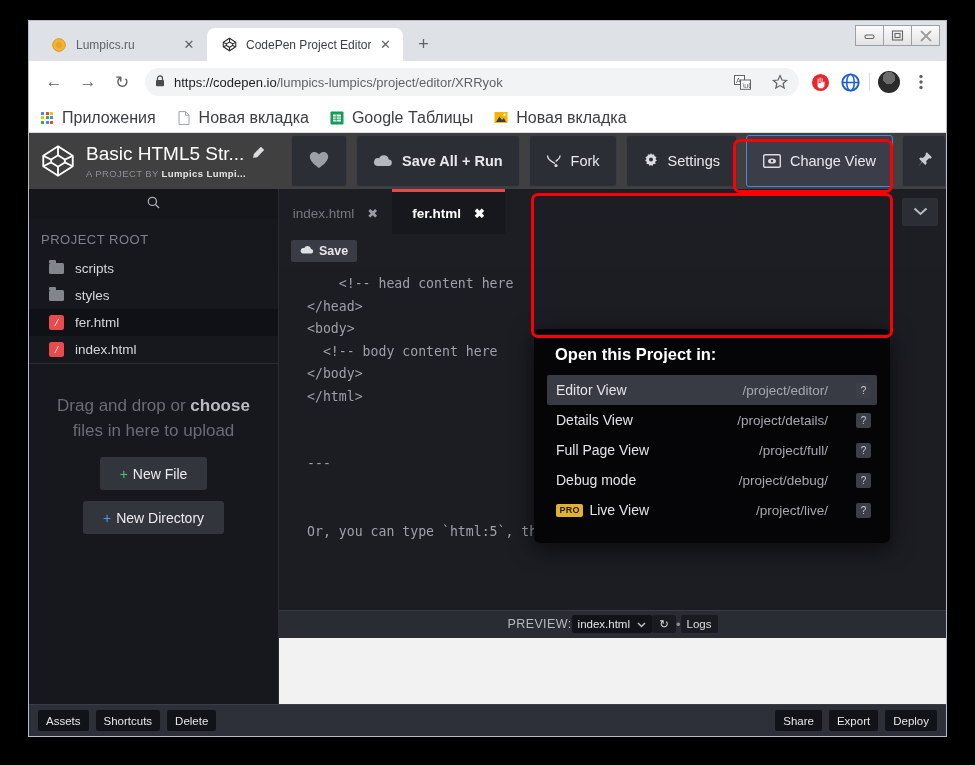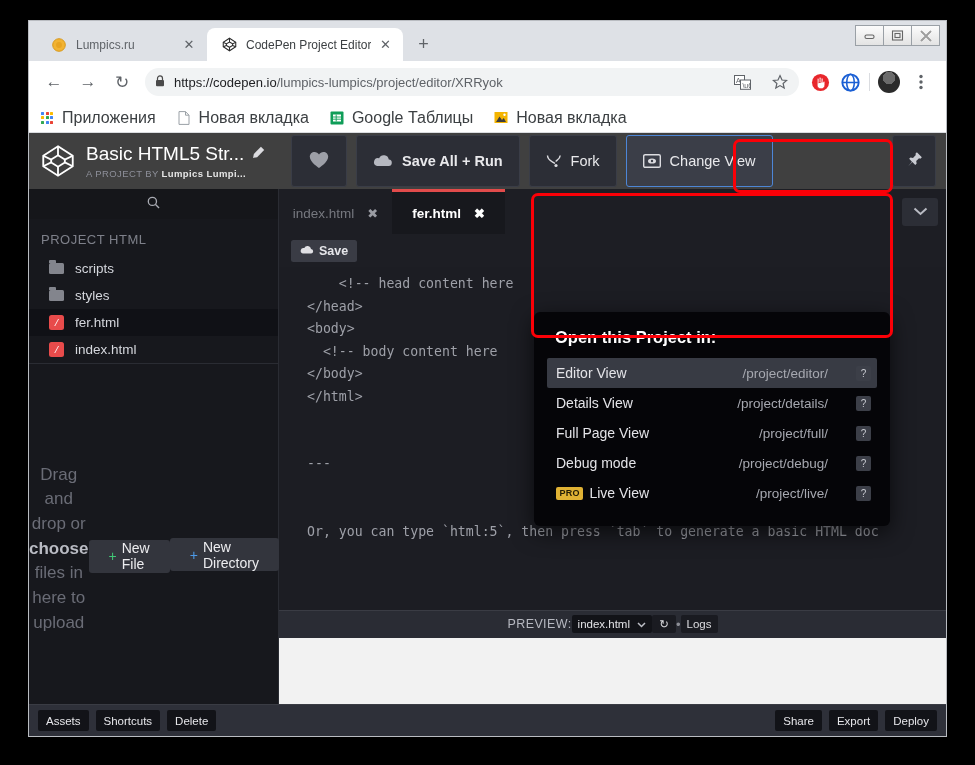--- a/index.html
+++ b/index.html
@@ -229,21 +229,21 @@
     width: 7px; height: 3px; background: #83858d; border-radius: 1px 1px 0 0;
   }
   .html-ic {
     width: 15px; height: 15px; background: #e84b4b; border-radius: 2.5px;
     color: #fff; font-size: 11px; line-height: 15px; text-align: center;
     font-family: "Liberation Serif", serif; font-style: italic; font-weight: 700;
   }
   .sb-drop {
     flex: 1 1 auto;
     border-top: 1px solid #2a2c33;
-    display: flex; flex-direction: row; align-items: center;
+    display: flex; flex-direction: column; align-items: center;
     justify-content: flex-start;
     padding-top: 30px;
   }
   .drop-text {
     width: 200px; text-align: center;
     font-size: 17px; color: #6a6c76; line-height: 1.45;
   }
   .drop-text b { color: #b9bbc3; font-weight: 700; }
   .newbtn {
     margin-top: 14px;
@@ -342,21 +342,21 @@
     background: #121318; border-radius: 2px;
     color: #e6e6ea; font-size: 11.5px;
     display: flex; align-items: center;
     margin-right: 7px;
   }
   .bbtn.r { margin-right: 0; margin-left: 7px; }
 
   
   .dropdown {
     position: absolute;
-    left: 505px; top: 179px;
+    left: 505px; top: 196px;
     width: 356px;
     background: #050508;
     border-radius: 6px;
     padding: 16px 13px 18px 13px;
     z-index: 25;
     box-shadow: 0 6px 22px rgba(0,0,0,.65);
   }
   .dd-title {
     font-size: 16.5px; color: #fff; font-weight: 700;
     padding: 0 8px 11px 8px;
@@ -599,20 +599,29 @@
         <span class="bi">
           <svg width="16" height="14" viewBox="0 0 16 14" fill="none" stroke="#dcdce0" stroke-width="1.4">
             <path d="M1.5 1.5c0 5 5 6 7.5 8"></path>
               <path d="M14.2 1.5c0 3-3 4.5-4.5 6"></path>
             <circle cx="10" cy="11.5" r="1.6" fill="#dcdce0" stroke="none"></circle>
           </svg>
         </span>
         <span>Fork</span>
       </div>
 
+      <div class="hbtn">
+        <span class="bi">
+          <svg width="16" height="16" viewBox="0 0 16 16">
+            <path d="M8 0l1.1 1.8 2-0.6 0.4 2.1 2 0.8-1 1.9 1.4 1.6-1.7 1.2 0.3 2.1-2.1 0.2-0.9 1.9L8 11.9 6.5 13l-0.9-1.9-2.1-0.2 0.3-2.1L2.1 7.6 3.5 6l-1-1.9 2-0.8 0.4-2.1 2 0.6z" fill="#dcdce0"></path>
+            <circle cx="8" cy="6.6" r="2" fill="#2c2e36"></circle>
+          </svg>
+        </span>
+        <span>Settings</span>
+      </div>
 
       <div class="hbtn changeview">
         <span class="bi">
           <svg width="18" height="14" viewBox="0 0 18 14">
               <rect x="0.7" y="0.7" width="16.6" height="12.6" rx="1.4" fill="none" stroke="#dcdce0" stroke-width="1.4"></rect>
               <ellipse cx="9" cy="7" rx="4" ry="2.6" fill="#dcdce0"></ellipse>
               <circle cx="9" cy="7" r="1.2" fill="#3b3e48"></circle>
             </svg>
         </span>
         <span>Change View</span>
@@ -635,21 +644,21 @@
         <div class="sb-search">
           <span>
             <svg width="13" height="13" viewBox="0 0 14 14" fill="none" stroke="#a9abb3" stroke-width="1.4">
                 <circle cx="5.8" cy="5.8" r="4.4"></circle>
                 <line x1="9.2" y1="9.2" x2="13" y2="13"></line>
               </svg>
           </span>
         </div>
 
         <div class="sb-tree">
-          <div class="sb-root">PROJECT HTML</div>
+          <div class="sb-root">PROJECT ROOT</div>
 
           <div class="sb-item">
             <span class="ic">
                 <span class="folder-ic"></span>
               </span>
             <span>scripts</span>
           </div>
           <div class="sb-item">
             <span class="ic">
                 <span class="folder-ic"></span>

